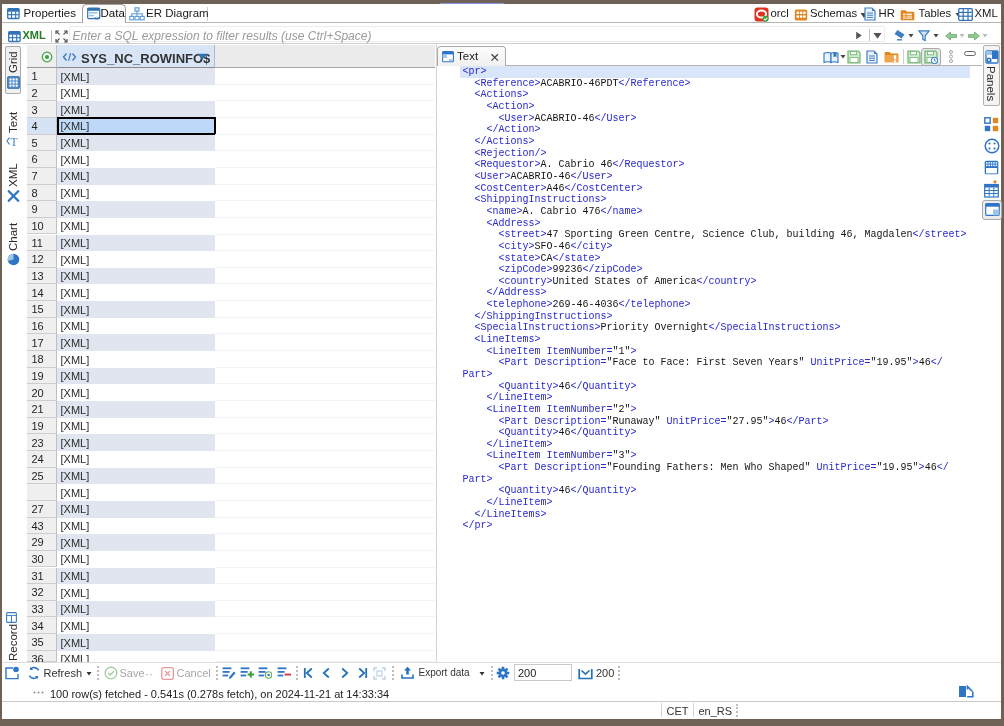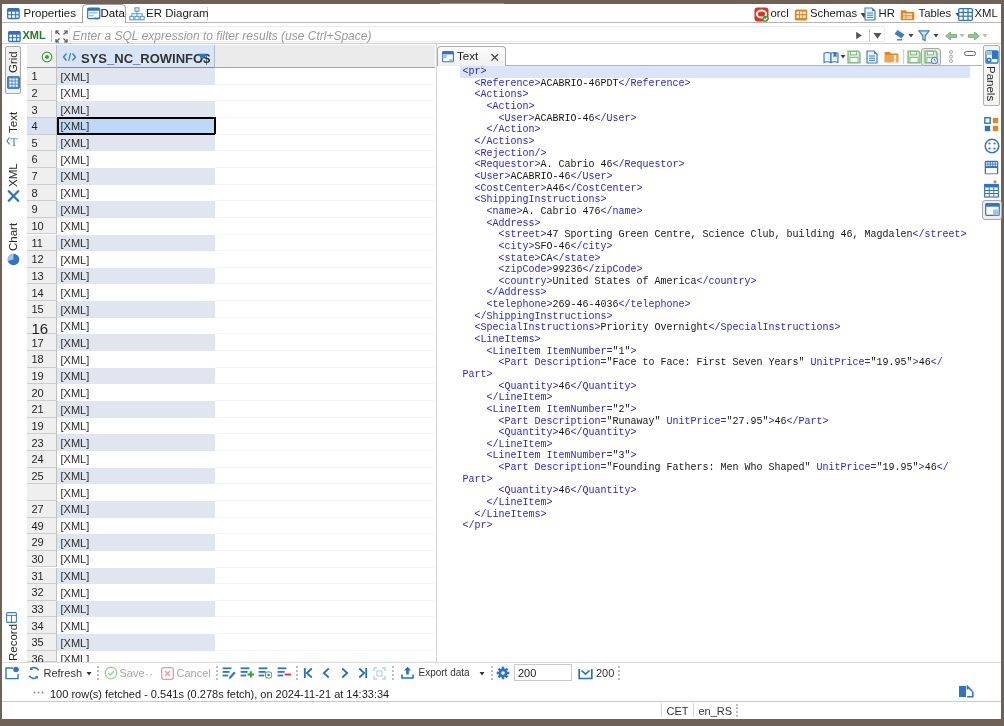--- a/index.html
+++ b/index.html
@@ -323,21 +323,21 @@
 <div class="abs" style="left:31.5px;top:286.65px;width:24px;height:13px;font-size:11px;color:#1f1f1f">14</div>
 <div class="abs" style="left:57px;top:284.45px;width:157.5px;height:16.65px;background:#fff"></div>
 <div class="abs" style="left:214.5px;top:300.09999999999997px;width:220.5px;height:1px;background:#f3f4f6"></div>
 <div class="abs" style="left:60.5px;top:286.95px;width:60px;height:13px;font-size:11px;color:#2b2b2b">[XML]</div>
 <div class="abs" style="left:27px;top:301.09999999999997px;width:30px;height:16.65px;background:#efefef;border-right:1px solid #c0c0c0;border-bottom:1px solid #cdcdcd"></div>
 <div class="abs" style="left:31.5px;top:303.29999999999995px;width:24px;height:13px;font-size:11px;color:#1f1f1f">15</div>
 <div class="abs" style="left:57px;top:301.09999999999997px;width:157.5px;height:16.65px;background:#e0e5f0"></div>
 <div class="abs" style="left:214.5px;top:316.74999999999994px;width:220.5px;height:1px;background:#f3f4f6"></div>
 <div class="abs" style="left:60.5px;top:303.59999999999997px;width:60px;height:13px;font-size:11px;color:#2b2b2b">[XML]</div>
 <div class="abs" style="left:27px;top:317.75px;width:30px;height:16.65px;background:#efefef;border-right:1px solid #c0c0c0;border-bottom:1px solid #cdcdcd"></div>
-<div class="abs" style="left:31.5px;top:319.95px;width:24px;height:13px;font-size:15px;color:#1f1f1f">16</div>
+<div class="abs" style="left:31.5px;top:319.95px;width:24px;height:13px;font-size:11px;color:#1f1f1f">16</div>
 <div class="abs" style="left:57px;top:317.75px;width:157.5px;height:16.65px;background:#fff"></div>
 <div class="abs" style="left:214.5px;top:333.4px;width:220.5px;height:1px;background:#f3f4f6"></div>
 <div class="abs" style="left:60.5px;top:320.25px;width:60px;height:13px;font-size:11px;color:#2b2b2b">[XML]</div>
 <div class="abs" style="left:27px;top:334.4px;width:30px;height:16.65px;background:#efefef;border-right:1px solid #c0c0c0;border-bottom:1px solid #cdcdcd"></div>
 <div class="abs" style="left:31.5px;top:336.59999999999997px;width:24px;height:13px;font-size:11px;color:#1f1f1f">17</div>
 <div class="abs" style="left:57px;top:334.4px;width:157.5px;height:16.65px;background:#e0e5f0"></div>
 <div class="abs" style="left:214.5px;top:350.04999999999995px;width:220.5px;height:1px;background:#f3f4f6"></div>
 <div class="abs" style="left:60.5px;top:336.9px;width:60px;height:13px;font-size:11px;color:#2b2b2b">[XML]</div>
 <div class="abs" style="left:27px;top:351.04999999999995px;width:30px;height:16.65px;background:#efefef;border-right:1px solid #c0c0c0;border-bottom:1px solid #cdcdcd"></div>
 <div class="abs" style="left:31.5px;top:353.24999999999994px;width:24px;height:13px;font-size:11px;color:#1f1f1f">18</div>
@@ -383,21 +383,21 @@
 <div class="abs" style="left:31.5px;top:501px;width:24px;height:13px;font-size:15px;color:#1f1f1f">26</div>
 <div class="abs" style="left:57px;top:484.24999999999994px;width:157.5px;height:16.65px;background:#fff"></div>
 <div class="abs" style="left:214.5px;top:499.8999999999999px;width:220.5px;height:1px;background:#f3f4f6"></div>
 <div class="abs" style="left:60.5px;top:486.74999999999994px;width:60px;height:13px;font-size:11px;color:#2b2b2b">[XML]</div>
 <div class="abs" style="left:27px;top:500.9px;width:30px;height:16.65px;background:#efefef;border-right:1px solid #c0c0c0;border-bottom:1px solid #cdcdcd"></div>
 <div class="abs" style="left:31.5px;top:503.09999999999997px;width:24px;height:13px;font-size:11px;color:#1f1f1f">27</div>
 <div class="abs" style="left:57px;top:500.9px;width:157.5px;height:16.65px;background:#e0e5f0"></div>
 <div class="abs" style="left:214.5px;top:516.55px;width:220.5px;height:1px;background:#f3f4f6"></div>
 <div class="abs" style="left:60.5px;top:503.4px;width:60px;height:13px;font-size:11px;color:#2b2b2b">[XML]</div>
 <div class="abs" style="left:27px;top:517.55px;width:30px;height:16.65px;background:#efefef;border-right:1px solid #c0c0c0;border-bottom:1px solid #cdcdcd"></div>
-<div class="abs" style="left:31.5px;top:519.75px;width:24px;height:13px;font-size:11px;color:#1f1f1f">49</div>
+<div class="abs" style="left:31.5px;top:519.75px;width:24px;height:13px;font-size:11px;color:#1f1f1f">43</div>
 <div class="abs" style="left:57px;top:517.55px;width:157.5px;height:16.65px;background:#fff"></div>
 <div class="abs" style="left:214.5px;top:533.1999999999999px;width:220.5px;height:1px;background:#f3f4f6"></div>
 <div class="abs" style="left:60.5px;top:520.05px;width:60px;height:13px;font-size:11px;color:#2b2b2b">[XML]</div>
 <div class="abs" style="left:27px;top:534.1999999999999px;width:30px;height:16.65px;background:#efefef;border-right:1px solid #c0c0c0;border-bottom:1px solid #cdcdcd"></div>
 <div class="abs" style="left:31.5px;top:536.4px;width:24px;height:13px;font-size:11px;color:#1f1f1f">29</div>
 <div class="abs" style="left:57px;top:534.1999999999999px;width:157.5px;height:16.65px;background:#e0e5f0"></div>
 <div class="abs" style="left:214.5px;top:549.8499999999999px;width:220.5px;height:1px;background:#f3f4f6"></div>
 <div class="abs" style="left:60.5px;top:536.6999999999999px;width:60px;height:13px;font-size:11px;color:#2b2b2b">[XML]</div>
 <div class="abs" style="left:27px;top:550.8499999999999px;width:30px;height:16.65px;background:#efefef;border-right:1px solid #c0c0c0;border-bottom:1px solid #cdcdcd"></div>
 <div class="abs" style="left:31.5px;top:553.05px;width:24px;height:13px;font-size:11px;color:#1f1f1f">30</div>

